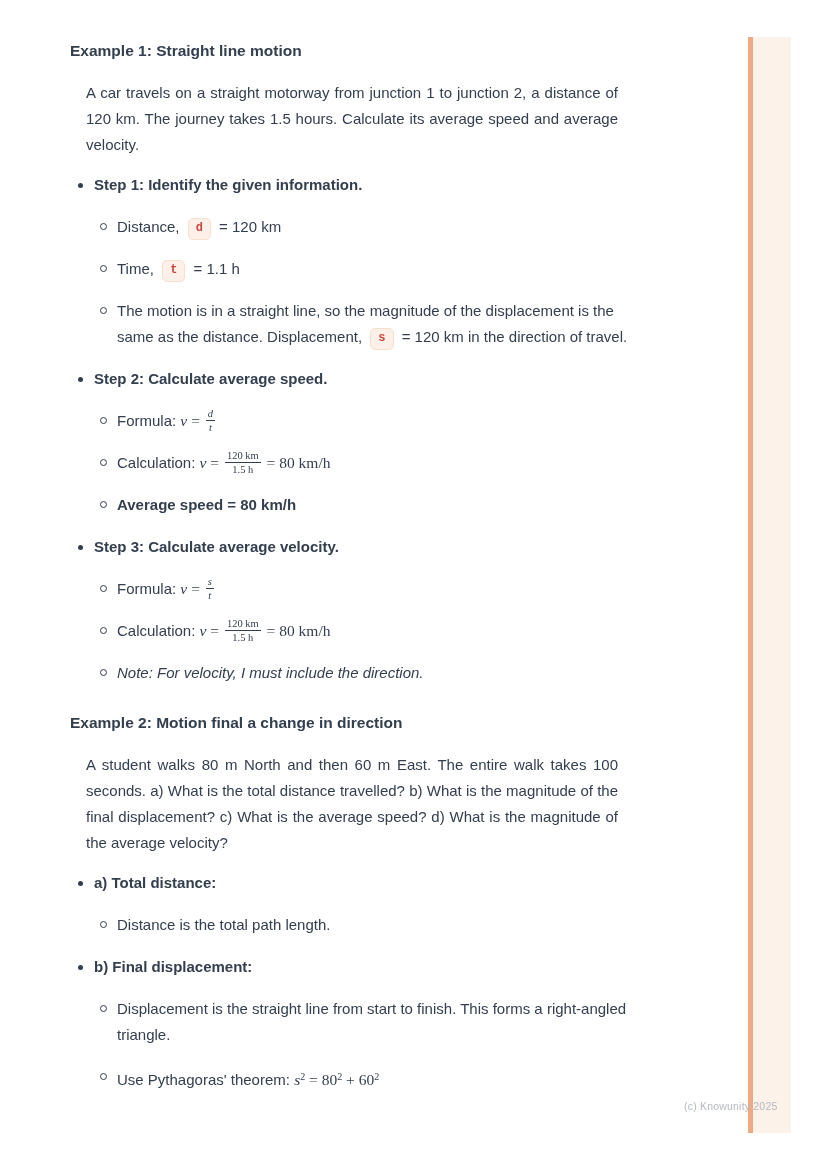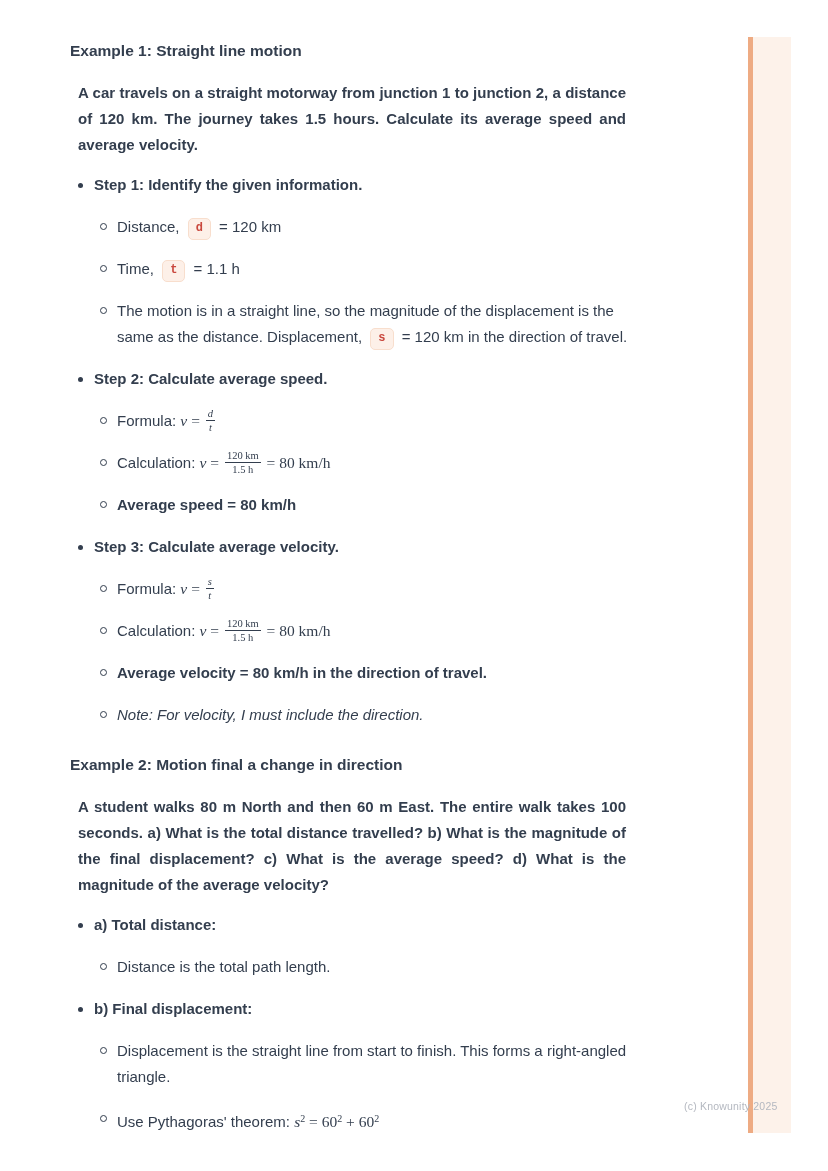--- a/index.html
+++ b/index.html
@@ -1,21 +1,21 @@
 <!DOCTYPE html>
 <html style="--text: #333e4e; --code-bg: #fdf0e8; --code-border: #f8decd; --code-text: #c9473d; --edge-line: #eeab83; --edge-fill: #fdf2ea; --watermark: #b4b8c0;"><head>
 <meta charset="utf-8">
 <style>
   html,body{margin:0;padding:0;background:#fff;}
   .page{position:relative;width:828px;height:1171px;background:#ffffff;overflow:hidden;
         font-family:"Liberation Sans",sans-serif;color:var(--text,#333e4e);border-radius:28px;}
   .content{position:absolute;left:70px;top:38px;width:564px;font-size:15px;line-height:26px;}
   .h3{font-size:15.5px;font-weight:700;margin:24px 0 16px;}
   .h3:first-child{margin-top:0;}
-  .para{text-align:justify;margin:16px 8px 12px;font-weight:bold;}
+  .para{text-align:justify;margin:16px 16px 12px;}
   .li1{display:flex;margin:14px 0 12px;padding-left:8px;}
   .li2{display:flex;margin:16px 0;padding-left:30px;}
   .dot{width:5px;height:5px;background:var(--text,#333e4e);border-radius:50%;flex:none;margin:11px 11px 0 0;}
   .ring{width:5px;height:5px;border:1.5px solid var(--text,#333e4e);border-radius:50%;flex:none;margin:9px 10px 0 0;}
   .li-text{flex:1;}
   .t{}
   .b{font-weight:700;}
   .i{font-style:italic;}
   .code-chip{font-family:"Liberation Mono",monospace;font-size:12px;font-weight:700;
     color:var(--code-text,#c9473d);background:var(--code-bg,#fdf0e8);
@@ -81,24 +81,20 @@
       <div class="li2">
         <span class="ring"></span>
         <div class="li-text"><span class="t">Formula: </span><span class="math"><span class="mvar">v</span><span class="mop"> = </span><span class="frac it"><span class="num">s</span><span class="den">t</span></span></span></div>
       </div>
       <div class="li2">
         <span class="ring"></span>
         <div class="li-text"><span class="t">Calculation: </span><span class="math"><span class="mvar">v</span><span class="mop"> = </span><span class="frac"><span class="num">120 km</span><span class="den">1.5 h</span></span><span class="mop"> = 80 km/h</span></span></div>
       </div>
       <div class="li2">
         <span class="ring"></span>
-        <div class="li-text"><span class="t b">Average velocity = 80 km/h in the direction of travel.</span></div>
-      </div>
-      <div class="li2">
-        <span class="ring"></span>
         <div class="li-text"><span class="t i">Note: For velocity, I must include the direction.</span></div>
       </div>
       <div class="h3"><span class="t">Example 2: Motion final a change in direction</span></div>
       <div class="para"><span class="t">A student walks 80 m North and then 60 m East. The entire walk takes 100 seconds. a) What is the total distance travelled? b) What is the magnitude of the final displacement? c) What is the average speed? d) What is the magnitude of the average velocity?</span></div>
       <div class="li1">
         <span class="dot"></span>
         <div class="li-text"><span class="t b">a) Total distance:</span></div>
       </div>
       <div class="li2">
         <span class="ring"></span>
@@ -107,19 +103,19 @@
       <div class="li1">
         <span class="dot"></span>
         <div class="li-text"><span class="t b">b) Final displacement:</span></div>
       </div>
       <div class="li2">
         <span class="ring"></span>
         <div class="li-text"><span class="t">Displacement is the straight line from start to finish. This forms a right-angled triangle.</span></div>
       </div>
       <div class="li2">
         <span class="ring"></span>
-        <div class="li-text"><span class="t">Use Pythagoras' theorem: </span><span class="math"><span class="mvar">s</span><span class="msup">2</span><span class="mop"> = 60</span><span class="msup">2</span><span class="mop"> + 60</span><span class="msup">2</span></span></div>
+        <div class="li-text"><span class="t">Use Pythagoras' theorem: </span><span class="math"><span class="mvar">s</span><span class="msup">2</span><span class="mop"> = 80</span><span class="msup">2</span><span class="mop"> + 60</span><span class="msup">2</span></span></div>
       </div>
     </div>
   <div class="edge-line"></div>
   <div class="edge-fill"></div>
   <div class="watermark">(c) Knowunity 2025</div>
 </div>
 
 </body></html>

